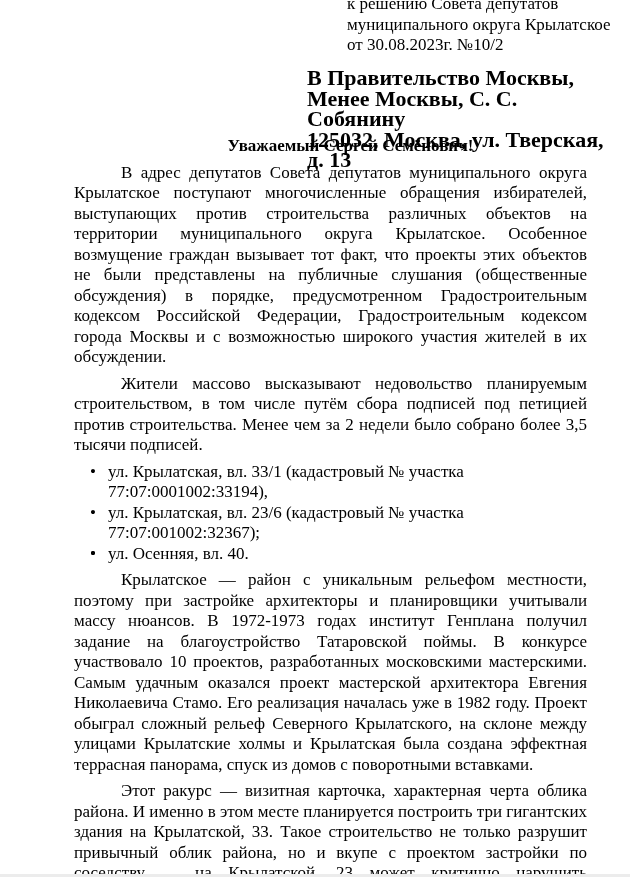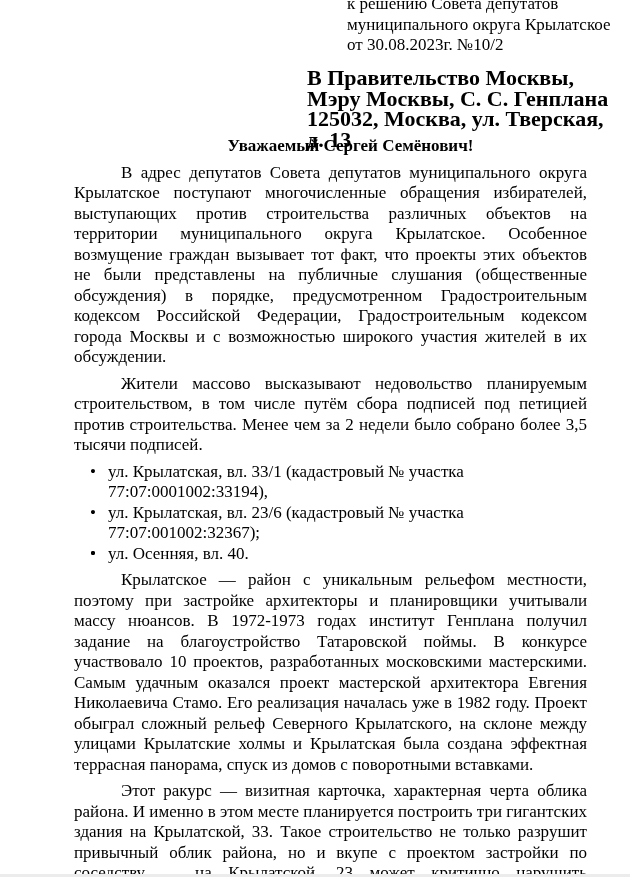--- a/index.html
+++ b/index.html
@@ -32,21 +32,21 @@
 <div class="page">
 
   <div class="attach">
     <div>к решению Совета депутатов</div>
     <div>муниципального округа Крылатское</div>
     <div>от 30.08.2023г. №10/2</div>
   </div>
 
   <div class="addr">
     <div>В Правительство Москвы,</div>
-    <div>Мэру Москвы, С. С. Генплана</div>
+    <div>Менее Москвы, С. С. Собянину</div>
     <div>125032, Москва, ул. Тверская, д. 13</div>
   </div>
 
   <div class="body">
     <p class="greet">Уважаемый Сергей Семёнович!</p>
 
     <p class="p">В адрес депутатов Совета депутатов муниципального округа Крылатское поступают многочисленные обращения избирателей, выступающих против строительства различных объектов на территории муниципального округа Крылатское. Особенное возмущение граждан вызывает тот факт, что проекты этих объектов не были представлены на публичные слушания (общественные обсуждения) в порядке, предусмотренном Градостроительным кодексом Российской Федерации, Градостроительным кодексом города Москвы и с возможностью широкого участия жителей в их обсуждении.</p>
     <p class="p">Жители массово высказывают недовольство планируемым строительством, в том числе путём сбора подписей под петицией против строительства. Менее чем за 2 недели было собрано более 3,5 тысячи подписей.</p>
 
     <ul class="bl">

